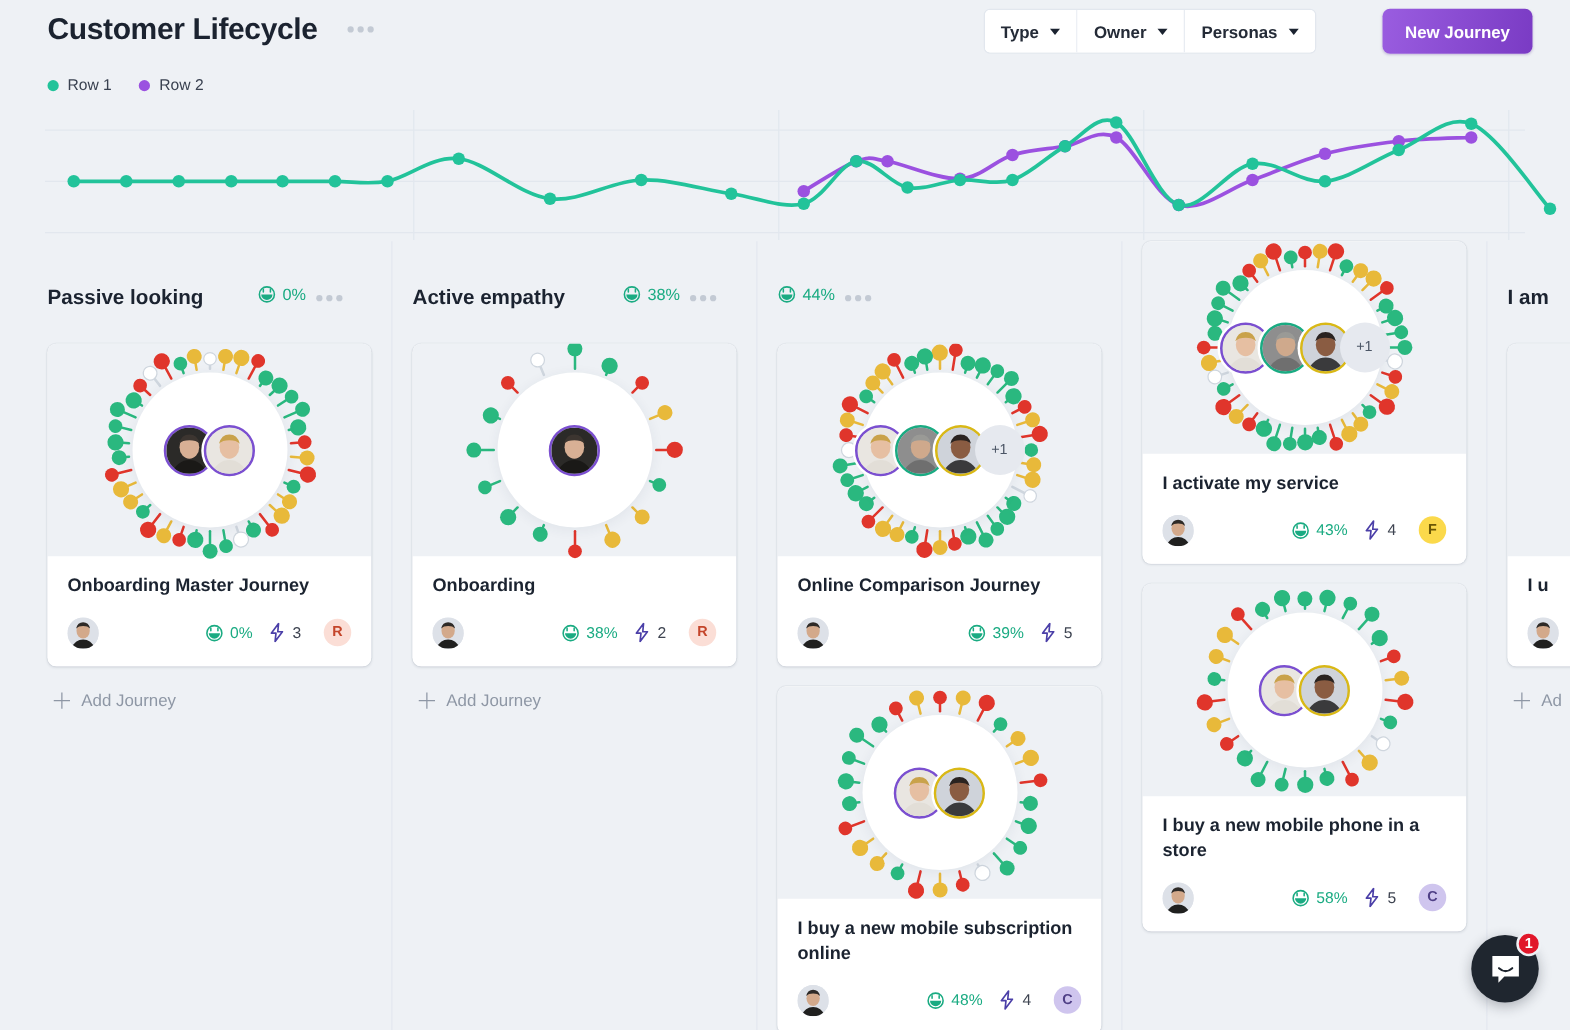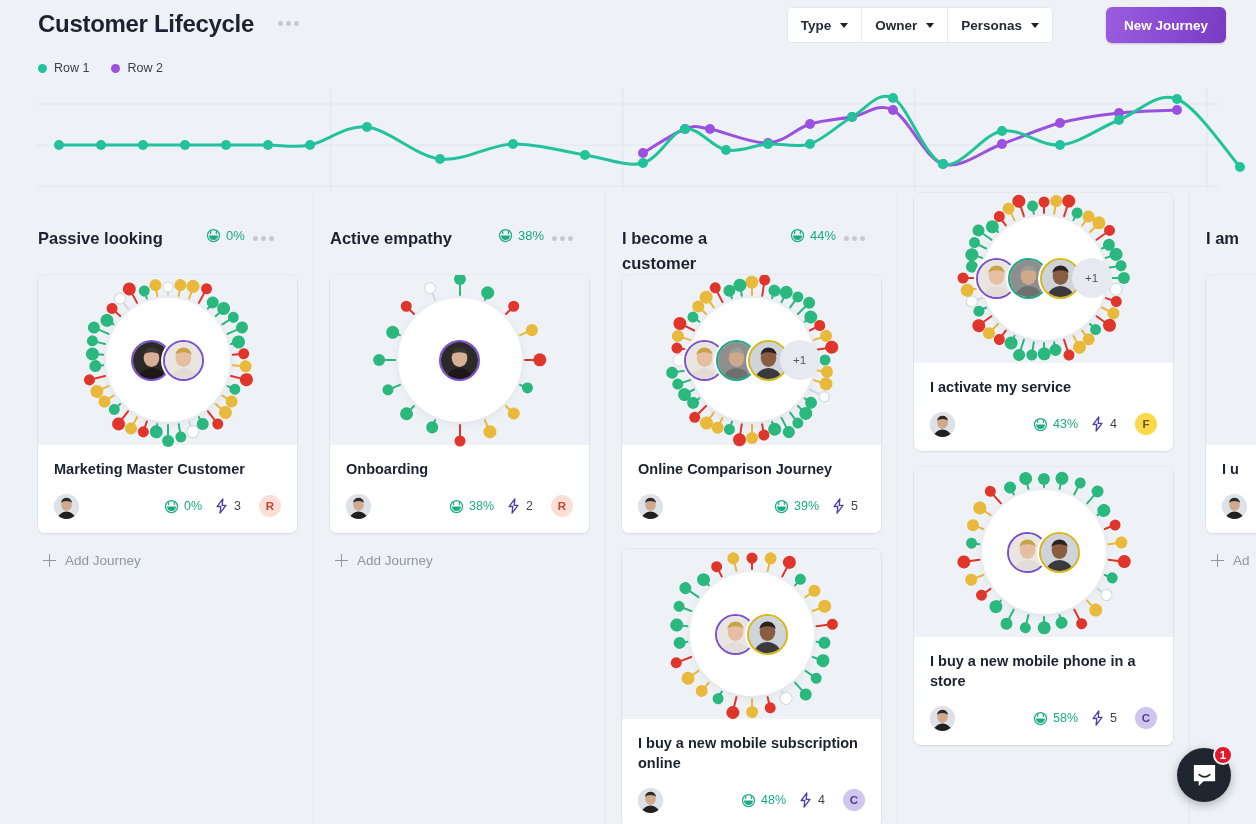--- a/index.html
+++ b/index.html
@@ -490,21 +490,21 @@
                     <rect width="40" height="40" fill="#e9e6e1"></rect>
                     <path d="M4 40 q6 -12 16 -12 q10 0 16 12 Z" fill="#e2ded7"></path>
                     <ellipse cx="20" cy="17" rx="8.5" ry="10" fill="#e6bfa2"></ellipse>
                     <path d="M11 14 q2 -8 9 -8 q7 0 9 8 q-3 -3 -9 -3 q-6 0 -9 3 Z" fill="#c9a24a"></path>
                   </svg>
                 </span>
               </div>
             </div>
           </div>
           <div class="card-body">
-            <div class="card-title">Marketing Master Customer</div>
+            <div class="card-title">Onboarding Master Journey</div>
             <div class="card-foot">
               <span class="owner-avatar"><svg viewBox="0 0 40 40" preserveAspectRatio="xMidYMid slice">
                   <rect width="40" height="40" fill="#dde1e8"></rect>
                   <path d="M4 40 q6 -12 16 -12 q10 0 16 12 Z" fill="#20201f"></path>
                   <ellipse cx="20" cy="17" rx="8.5" ry="10" fill="#d3a98b"></ellipse>
                   <path d="M11 14 q2 -8 9 -8 q7 0 9 8 q-3 -3 -9 -3 q-6 0 -9 3 Z" fill="#2e2a27"></path>
                 </svg></span>
               <span class="foot-right">
                 <span class="stat">
                   <svg width="15" height="15" viewBox="0 0 18 18">
@@ -657,21 +657,20 @@
             </div>
           </div>
         </div>
         <div class="add-journey">
           <span class="plus"></span>
           <span>Add Journey</span>
         </div>
       </div>
       <div class="column">
         <div class="col-head">
-          <div class="col-title">I become a customer</div>
           <div class="col-score">
             <svg width="15" height="15" viewBox="0 0 18 18">
               <circle cx="9" cy="9" r="7.2" fill="none" stroke="#1aab82" stroke-width="1.5"></circle>
               <path d="M3.6 9 H14.4 a5.4 5.4 0 0 1 -10.8 0 Z" fill="#1aab82"></path>
               <path d="M5.6 4.4 v2.3 M12.4 4.4 v2.3" stroke="#1aab82" stroke-width="1.5" stroke-linecap="round"></path>
             </svg>
             <span>44%</span>
           </div>
           <div class="col-dots">
             <i></i>

